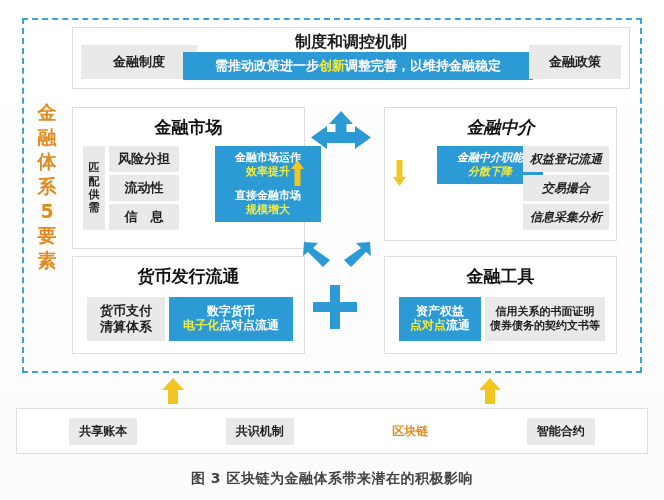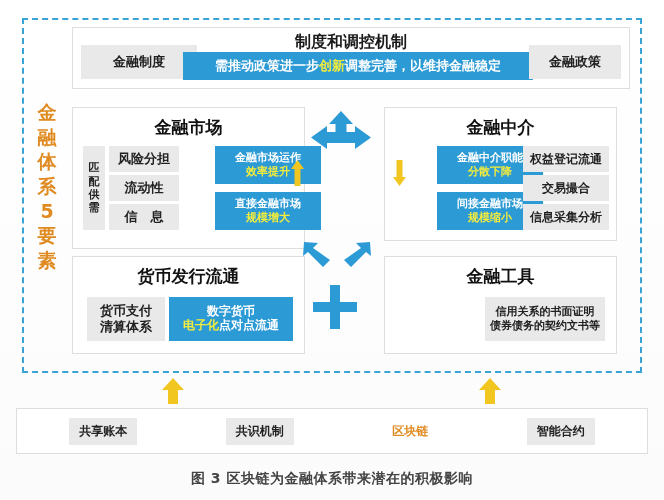--- a/index.html
+++ b/index.html
@@ -129,21 +129,21 @@
     position: absolute;
     left: 0; right: 0;
     top: 8px;
     text-align: center;
     font-size: 17px;
     font-weight: bold;
     color: #111;
   }
 
   .panel-tl { left: 72px;  top: 107px; width: 233px; height: 142px; }
-  .panel-tr { left: 384px; top: 107px; width: 233px; height: 134px; }
+  .panel-tr { left: 384px; top: 107px; width: 233px; height: 134px; font-style: italic; }
   .panel-bl { left: 72px;  top: 256px; width: 233px; height: 98px;  }
   .panel-br { left: 384px; top: 256px; width: 233px; height: 98px;  }
 
   
   .tl-vert {
     position: absolute;
     left: 10px;
     top: 38px;
     width: 22px;
     height: 84px;
@@ -173,21 +173,21 @@
     font-size: 13px;
   }
   .tl-blues {
     position: absolute;
     left: 110px;
     top: 38px;
     width: 106px;
     height: 84px;
     display: flex;
     flex-direction: column;
-    justify-content: space-between;
+    justify-content: flex-start;
     padding-left: 32px;
   }
   .tl-blues .blue-chip {
     height: 38px;
     font-size: 11px;
     line-height: 1.25;
     flex-direction: column;
   }
   .two-line { display: flex; flex-direction: column; font-family: Liberation Mono, monospace; }
   .yel-arrow {
@@ -378,24 +378,20 @@
 
     <svg class="yel-arrow" style="left:8px; top:52px;" viewBox="0 0 13 26">
       <polygon points="6.5,26 13,17 9.5,17 9.5,0 3.5,0 3.5,17 0,17" fill="#f2c621"></polygon>
     </svg>
 
     <div class="tr-blues">
       <div class="blue-chip">
         <span>金融中介职能</span>
         <span class="hl-yellow">分散下降</span>
       </div>
-      <div class="blue-chip">
-        <span>间接金融市场</span>
-        <span class="hl-yellow">规模缩小</span>
-      </div>
     </div>
 
     <div class="tr-stack">
       <div class="gray-chip">权益登记流通</div>
       <div class="gray-chip">交易撮合</div>
       <div class="gray-chip">信息采集分析</div>
     </div>
   </div>
 
   <div class="card panel-bl">
@@ -407,20 +403,26 @@
     <div class="blue-chip bl-blue">
       <span>数字货币</span>
       <span class="two-line">
         <span><span class="hl-yellow">电子化</span><span>点对点流通</span></span>
       </span>
     </div>
   </div>
 
   <div class="card panel-br">
     <div class="panel-title">金融工具</div>
+    <div class="blue-chip br-blue">
+      <span>资产权益</span>
+      <span class="two-line">
+        <span><span class="hl-yellow">点对点</span><span>流通</span></span>
+      </span>
+    </div>
     <div class="gray-chip br-gray">
       <span>信用关系的书面证明</span>
       <span>债券债务的契约文书等</span>
     </div>
   </div>
 
   <svg class="center-icon" style="left:311px; top:111px; width:60px; height:48px;" viewBox="0 0 60 48">
     <path d="M30 0 L42 13 L35.5 13 L35.5 21 L44 21 L44 15 L60 26.5 L44 38 L44 32 L16 32 L16 38 L0 26.5 L16 15 L16 21 L24.5 21 L24.5 13 L18 13 Z" fill="#2c9ad4"></path>
   </svg>
 

